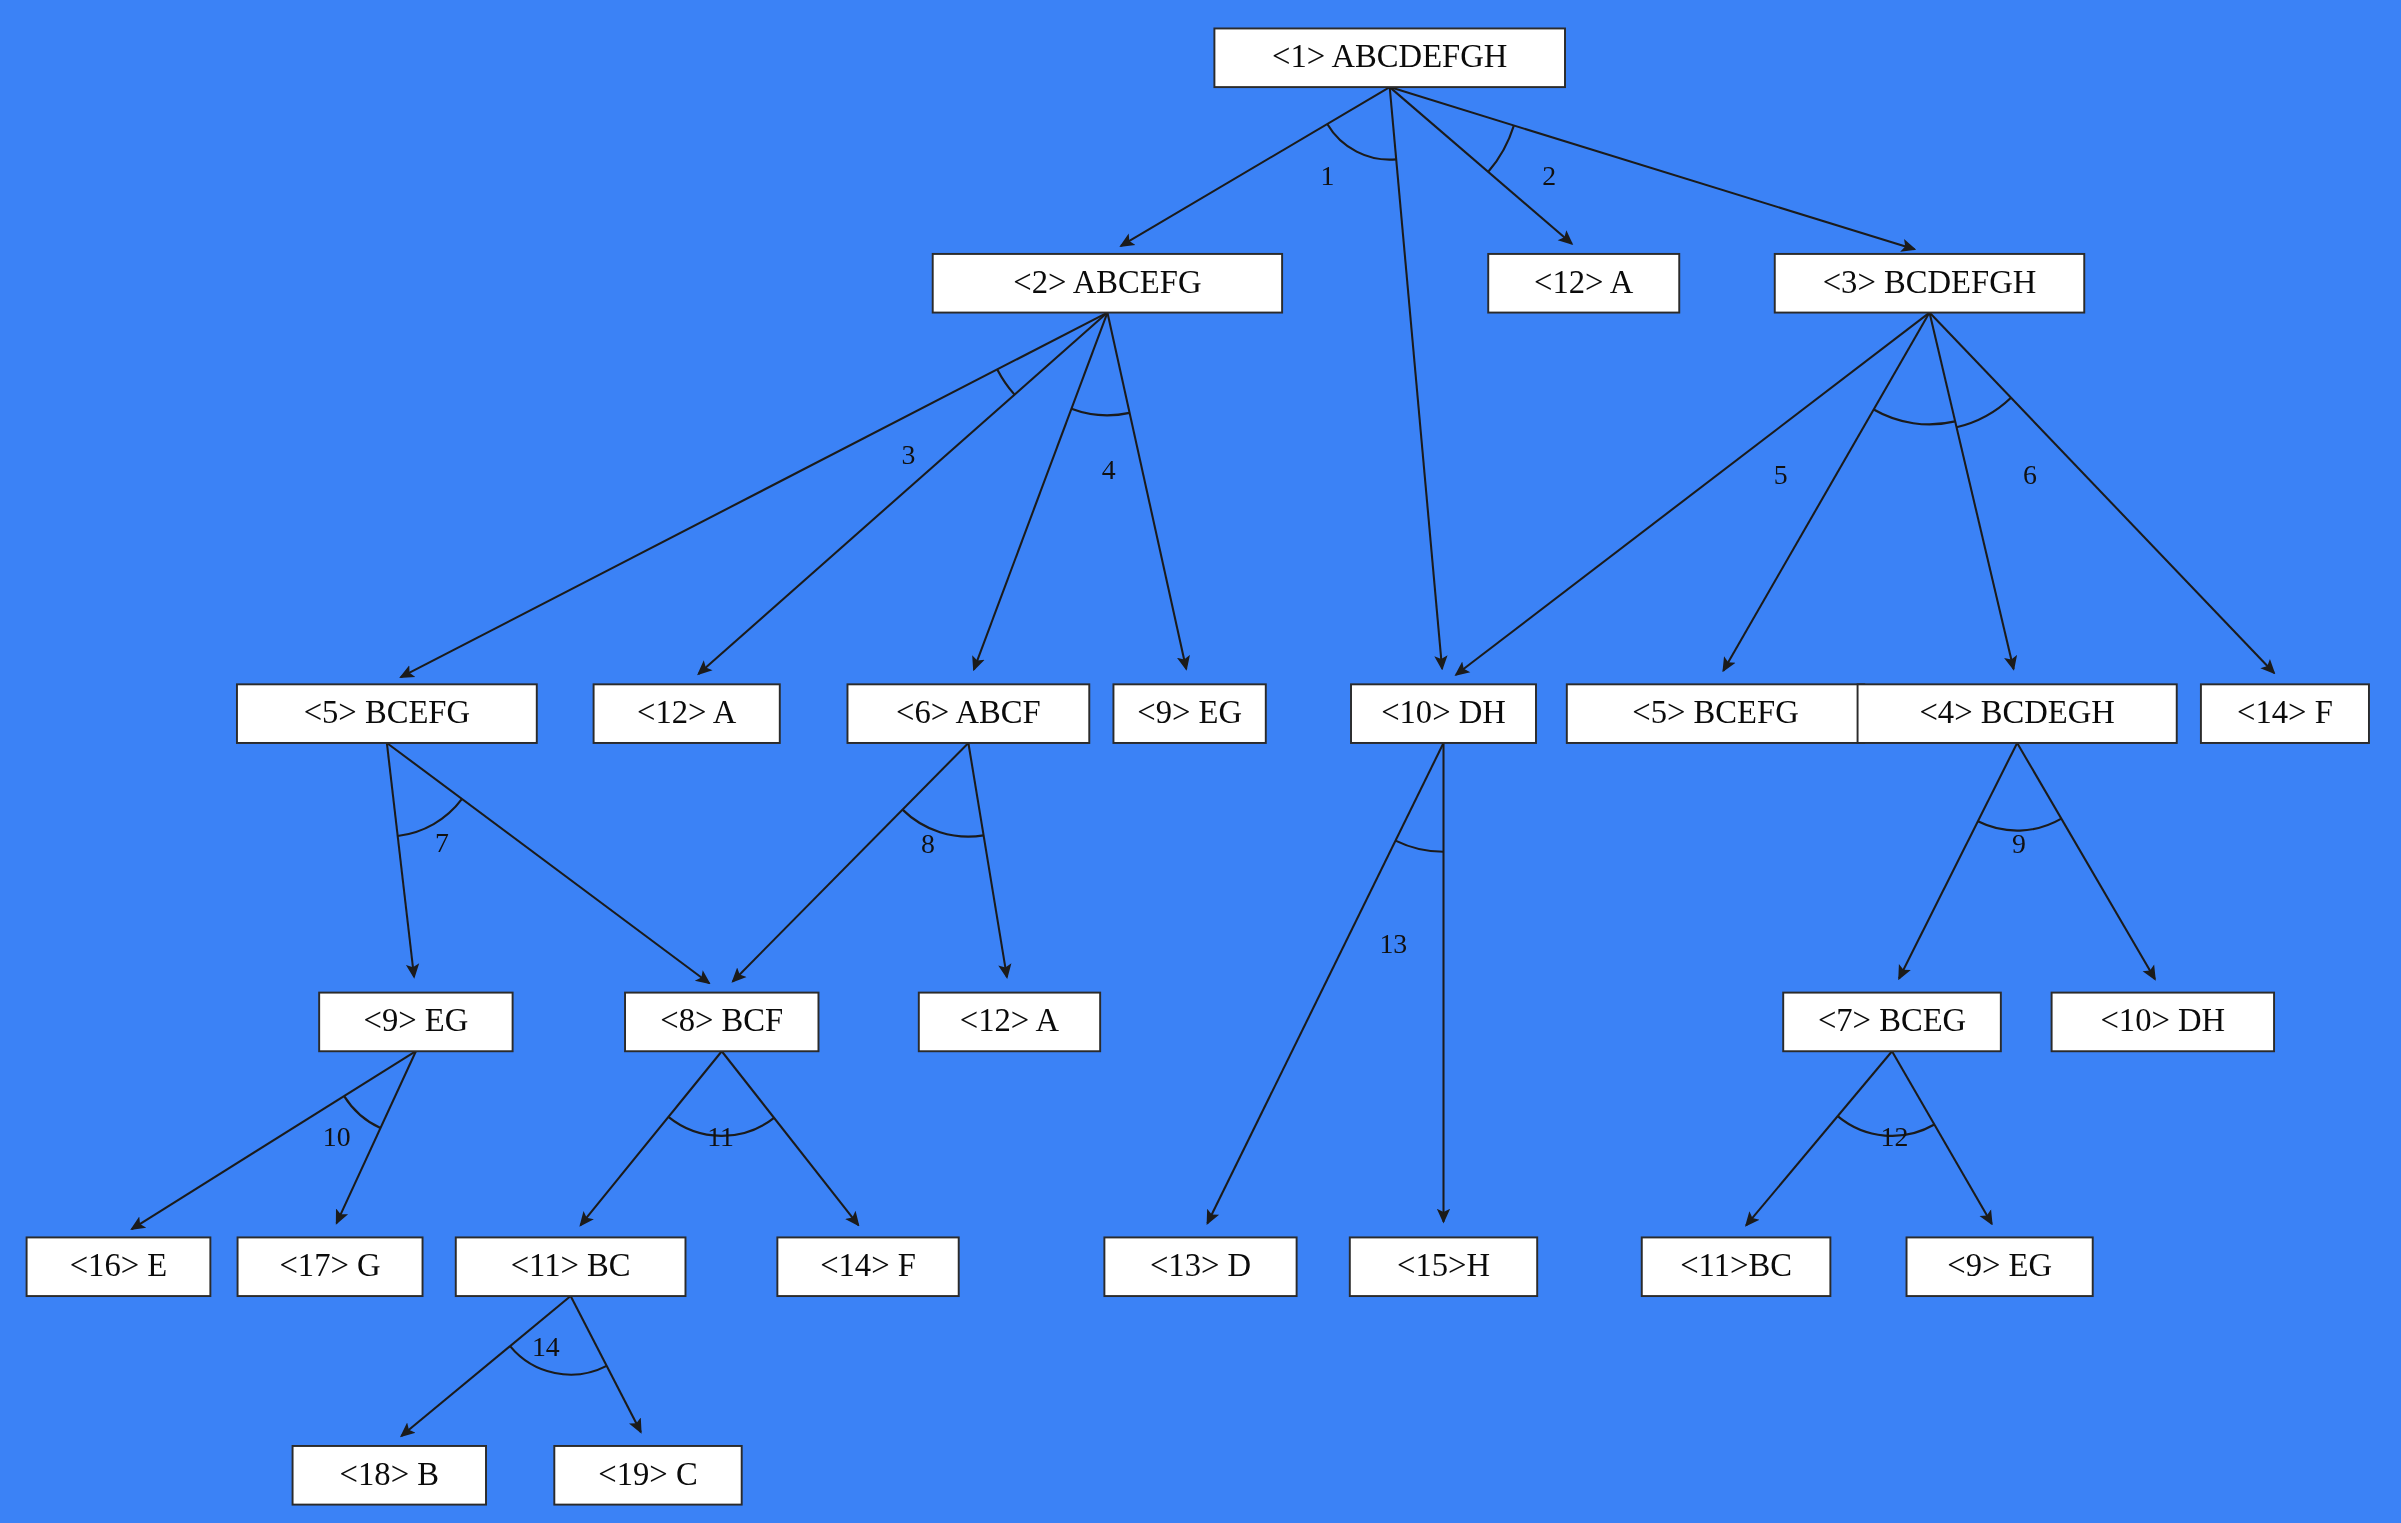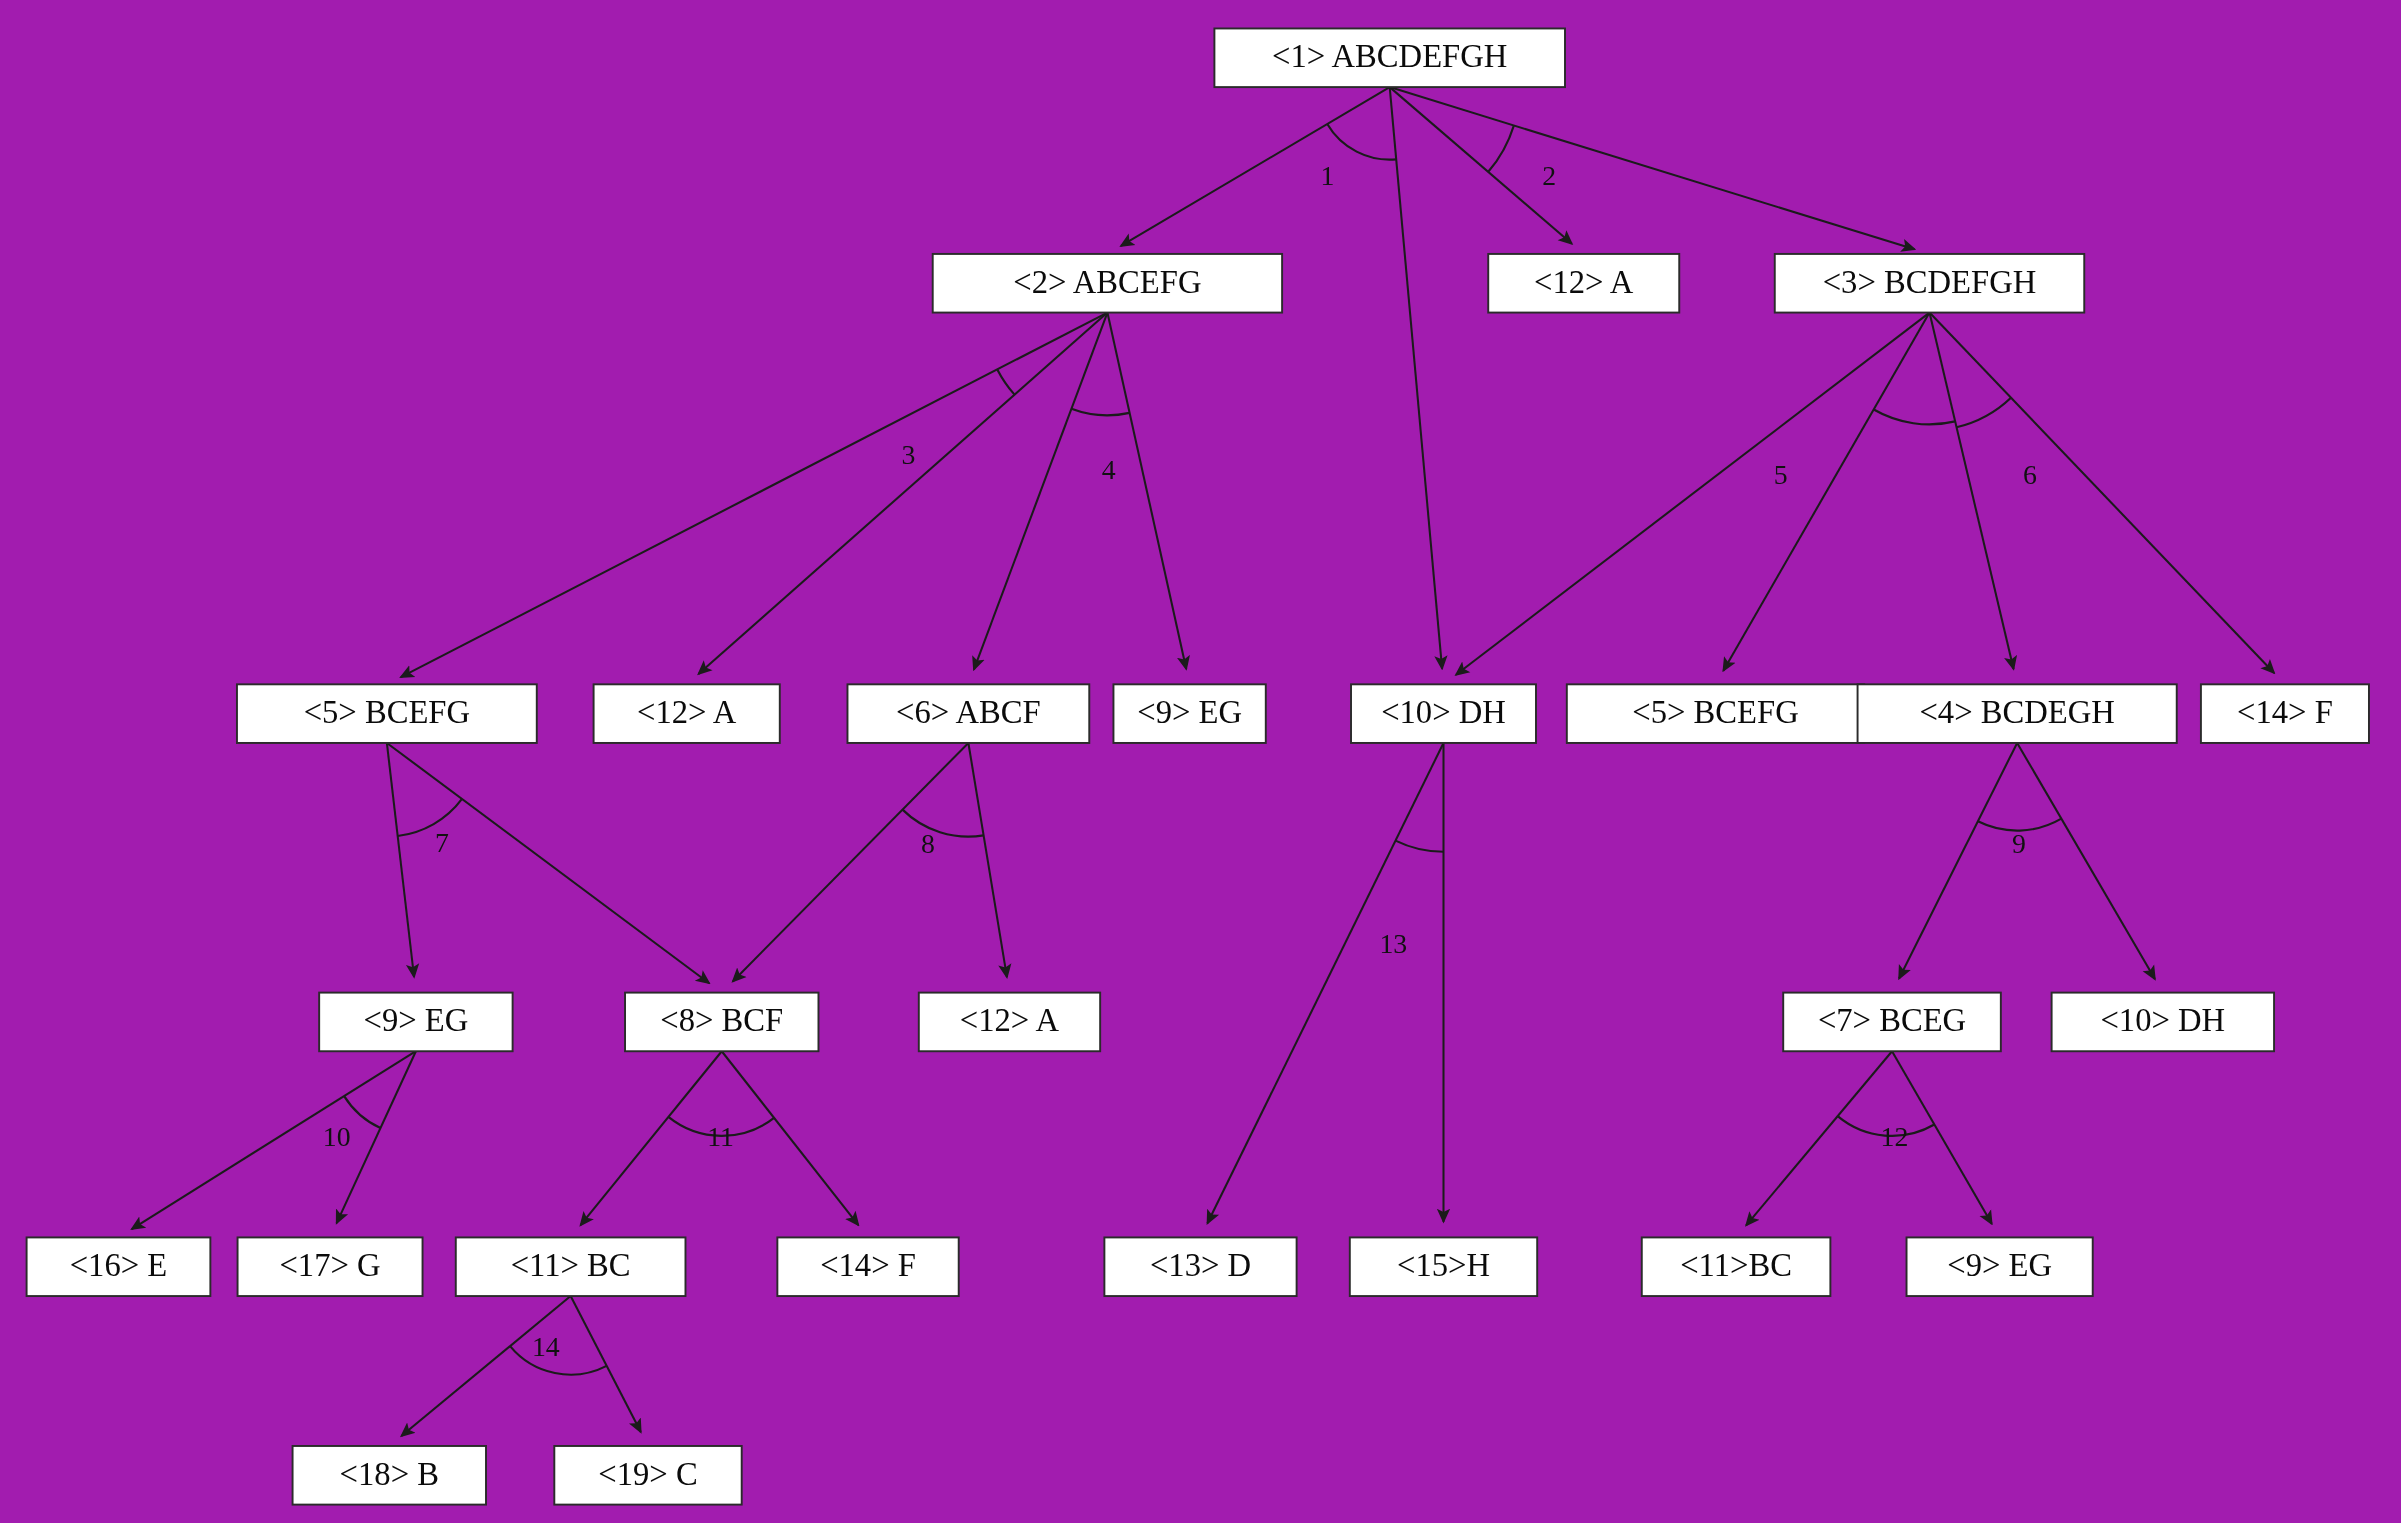--- a/index.html
+++ b/index.html
@@ -10,21 +10,21 @@
   body {
     width: 2401px;
     height: 1524px;
     font-family: "Liberation Serif", "DejaVu Serif", serif;
     overflow: hidden;
   }
   #stage {
     position: relative;
     width: 2401px;
     height: 1524px;
-    background: #a21caf;
+    background: #3b82f6;
   }
   #graph-svg {
     position: absolute;
     left: 0;
     top: 0;
     width: 2401px;
     height: 1524px;
   }
   .node-box {
     fill: #ffffff;

